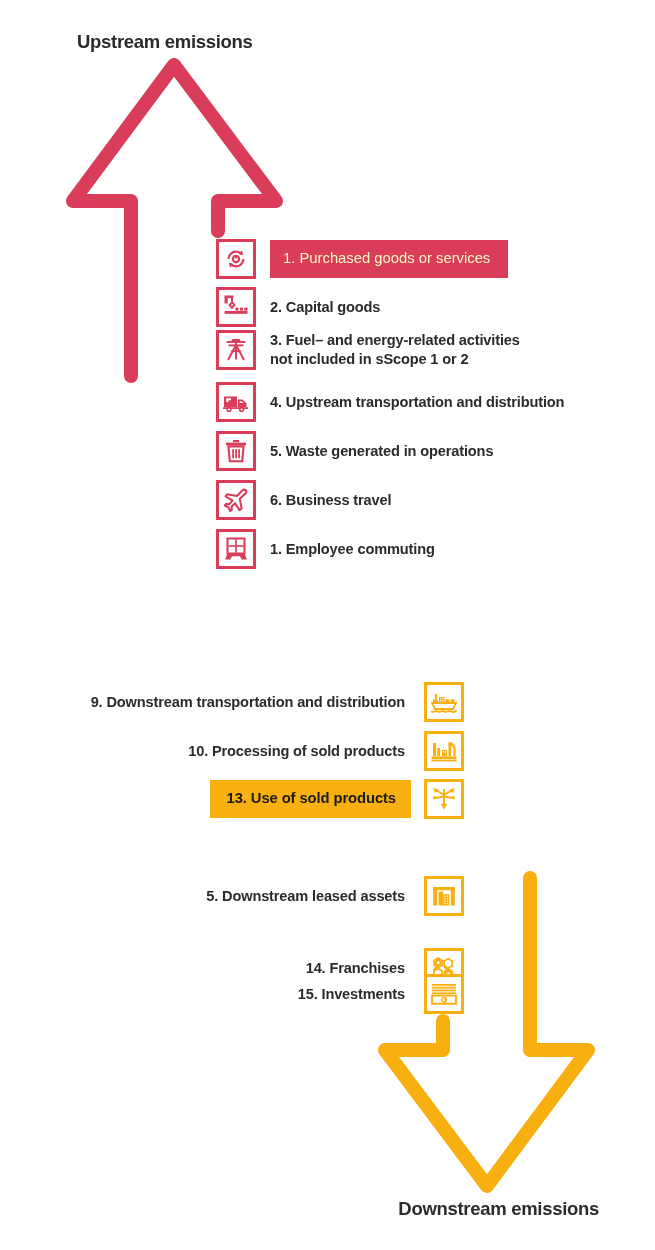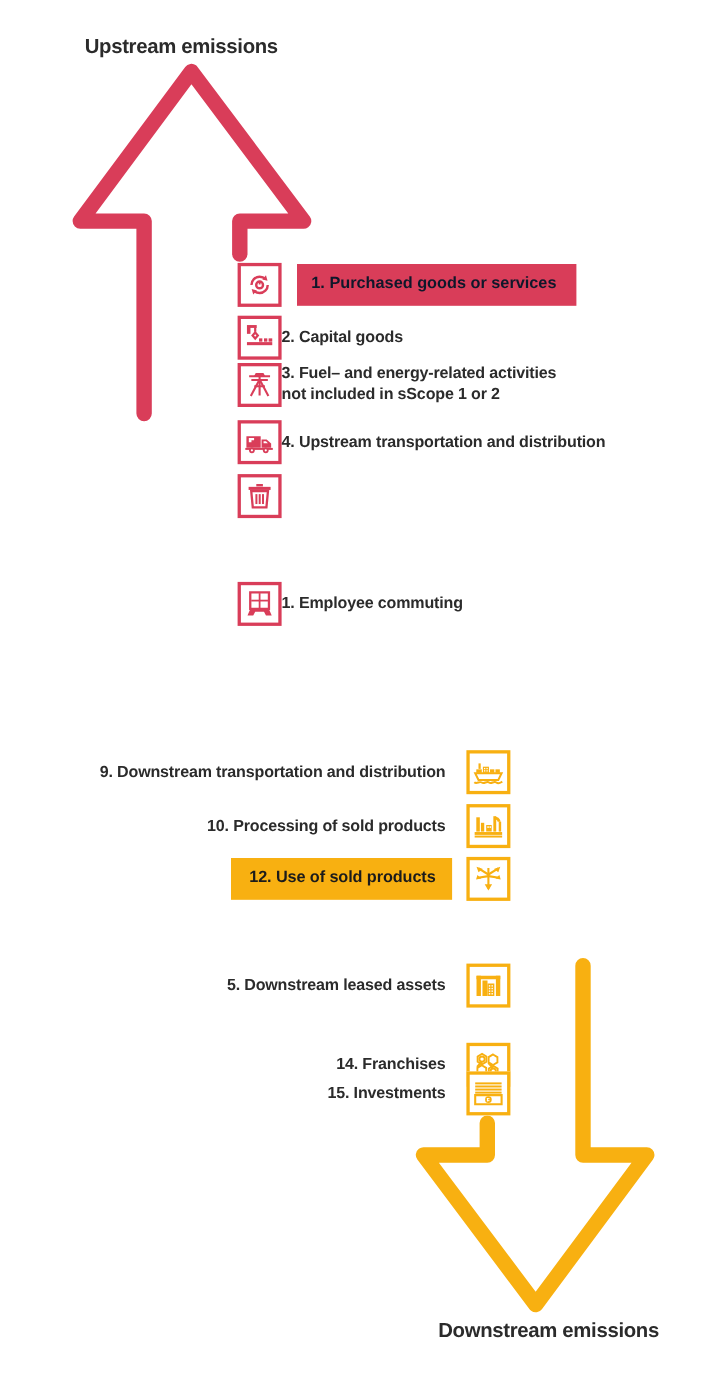--- a/index.html
+++ b/index.html
@@ -67,30 +67,30 @@
   .icon-box svg { display: block; }
 
   .label {
     font-size: 14.6px;
     font-weight: bold;
     color: #2b2b2b;
     letter-spacing: -0.15px;
     line-height: 19px;
     white-space: pre-line;
   }
-  .row-up .label   { text-align: left; }
+  .row-up .label   { margin-left: 14px; text-align: left; }
   .row-down .label { margin-right: 19px; text-align: right; margin-left: 47px; }
 
   
   .label.pill-red {
     background: #d93d59;
-    color: #0f172a;
+    color: #fef9c3;
     padding: 9px 18px 10px 13px;
     margin-left: 14px;
-    font-weight: bold;
+    font-weight: normal;
     letter-spacing: 0;
     font-size: 14.8px;
   }
   .label.pill-gold {
     background: #f8b011;
     color: #1b1b1b;
     padding: 9px 15px 10px 17px;
     margin-right: 13px;
     font-weight: bold;
     letter-spacing: -0.1px;
@@ -206,22 +206,33 @@
           <rect x="9.0" y="2.0" width="6" height="2.2"></rect>
         </g>
         <path d="M4.4 8.4 H19.6 L18.2 23.2 H5.8 Z" fill="none" stroke="#d93d59" stroke-width="2.1"></path>
         <g fill="#d93d59">
           <rect x="8.2" y="11.2" width="1.8" height="9"></rect>
           <rect x="11.2" y="11.2" width="1.8" height="9"></rect>
           <rect x="14.2" y="11.2" width="1.8" height="9"></rect>
         </g>
       </svg>
     </div>
-  </div>
-
+    <div class="label">5. Waste generated in operations</div>
+  </div>
+
+  <div class="row row-up" style="top:480px">
+    <div class="icon-box">
+      <svg width="26" height="26" viewBox="0 0 26 26">
+        <g fill="none" stroke="#d93d59" stroke-width="2.1" stroke-linejoin="round">
+          <path d="M22.5 3.0 C23.6 4.3 23.4 5.6 22.3 6.6 L16.8 11.8 L18.6 21.4 L16.4 23.2 L12.2 16.2 L8.6 19.6 L8.8 22.8 L7.2 24.0 L5.4 20.4 L1.8 18.6 L3.0 17.0 L6.2 17.2 L9.6 13.6 L2.6 9.4 L4.4 7.2 L14.0 9.0 L19.3 3.6 C20.3 2.6 21.4 2.2 22.5 3.0 Z"></path>
+        </g>
+      </svg>
+    </div>
+    <div class="label">6. Business travel</div>
+  </div>
 
   <div class="row row-up" style="top:529px">
     <div class="icon-box">
       <svg width="26" height="26" viewBox="0 0 26 26">
         <path d="M4.5 2.5 H21.5 V17.5 H4.5 Z" fill="none" stroke="#d93d59" stroke-width="2.1"></path>
         <g fill="#d93d59">
           <rect x="12.2" y="3.2" width="1.6" height="13.6"></rect>
           <rect x="5.4" y="9.2" width="15.2" height="1.6"></rect>
           <path d="M4.5 17.6 H21.5 L24.0 23.5 H18.8 L17.0 20.2 H9.0 L7.2 23.5 H2.0 Z"></path>
         </g>
@@ -290,21 +301,21 @@
         </g>
         <g fill="#f8b011">
           <polygon points="13,23.5 9.6,17.8 16.4,17.8"></polygon>
           <polygon points="2.2,2.0 8.0,4.0 4.0,7.0"></polygon>
           <polygon points="23.8,2.0 22.0,7.0 18.0,4.0"></polygon>
           <polygon points="1.8,13.6 3.0,9.4 6.6,12.6"></polygon>
           <polygon points="24.2,13.6 19.4,12.6 23.0,9.4"></polygon>
         </g>
       </svg>
     </div>
-    <div class="label pill-gold">12. Use of sold products</div>
+    <div class="label pill-gold">13. Use of sold products</div>
   </div>
 
 
   <div class="row row-down" style="top:876px">
     <div class="icon-box">
       <svg width="26" height="26" viewBox="0 0 26 26">
         <g fill="#f8b011">
           <path d="M2.2 4.0 H6.2 V22.5 H2.2 Z"></path>
           <path d="M19.8 4.0 H23.8 V22.5 H19.8 Z"></path>
           <path d="M2.2 4.0 H23.8 V7.2 H2.2 Z"></path>

